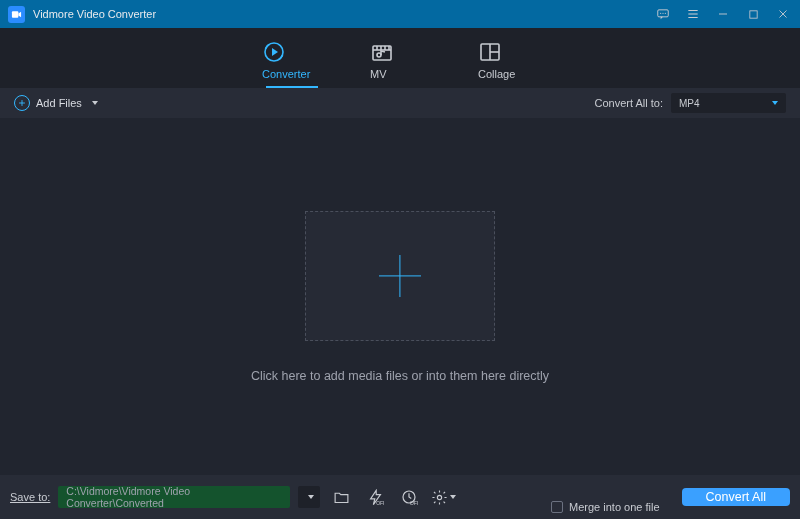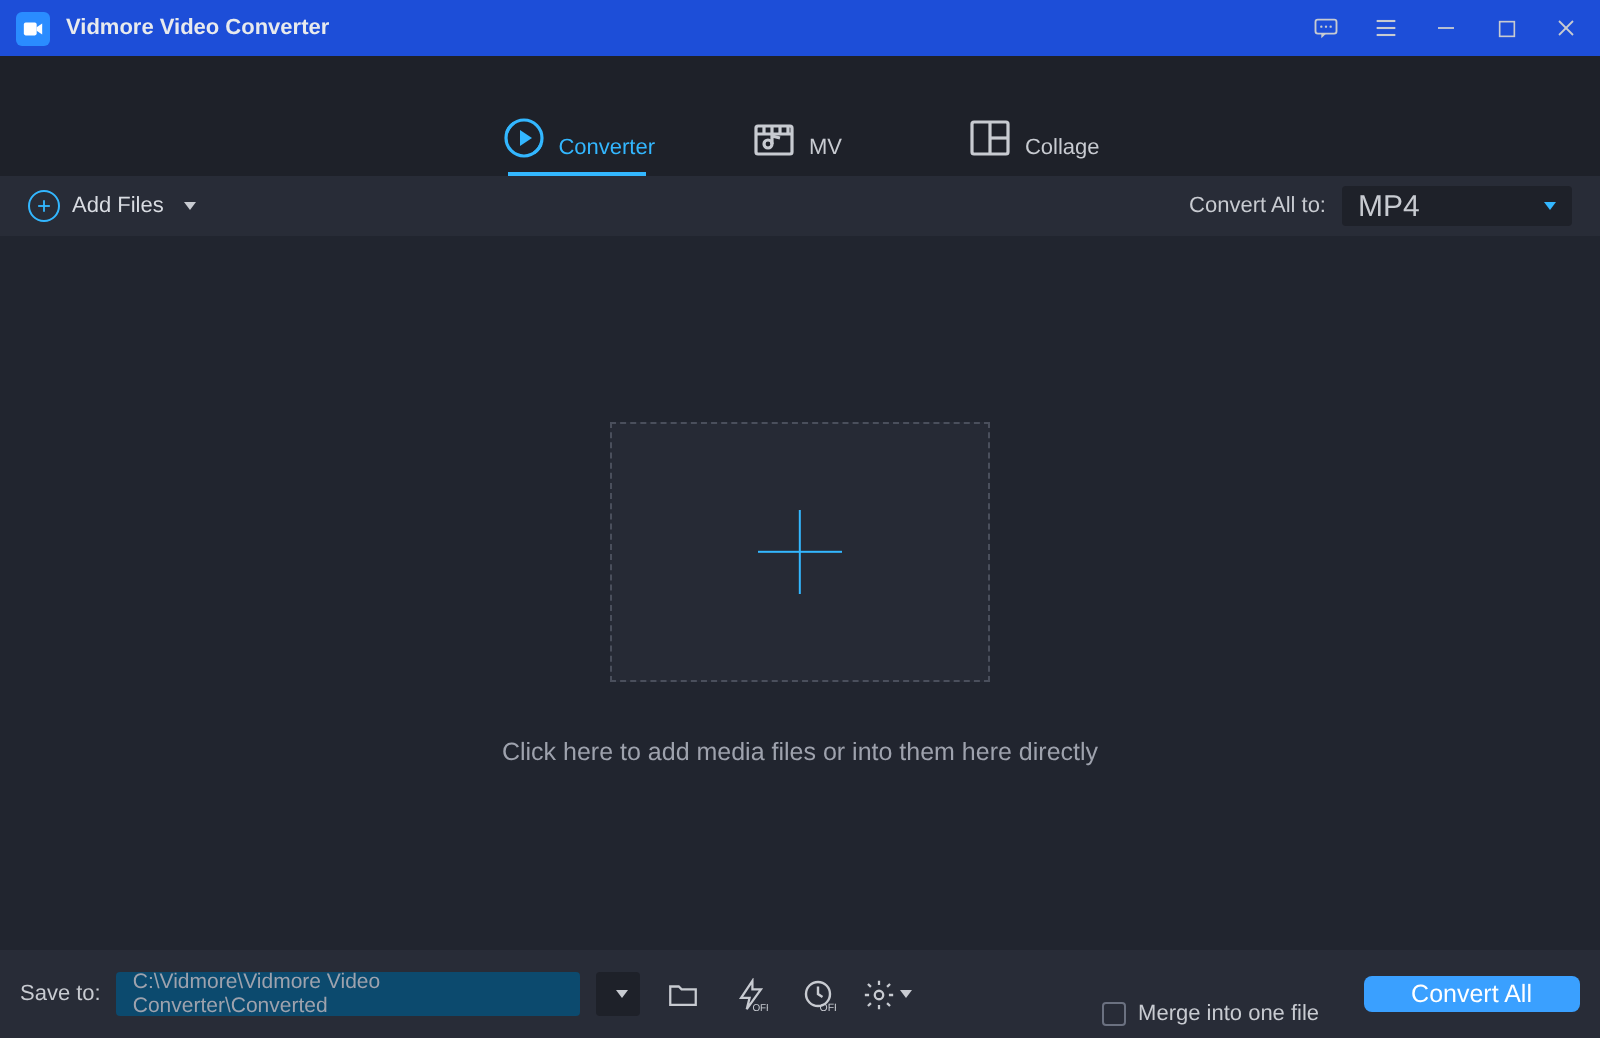--- a/index.html
+++ b/index.html
@@ -1,55 +1,55 @@
 <!DOCTYPE html>
 <html><head>
 <meta charset="utf-8">
 <style>
   * { box-sizing: border-box; margin: 0; padding: 0; }
   html, body { width: 800px; height: 519px; overflow: hidden; font-family: "Segoe UI", Arial, sans-serif; background:#1e2129; }
   .window { width:800px; height:519px; background:#1e2129; display:flex; flex-direction:column; color:#c8cbd1; }
   
-  .titlebar { height:28px; display:flex; align-items:center; padding:0 10px 0 8px; background:#1d4ed8;font-weight:bold; }
+  .titlebar { height:28px; display:flex; align-items:center; padding:0 10px 0 8px; background:#0369a1; }
   .logo { width:17px; height:17px; border-radius:3px; background:#2a8cff; display:flex; align-items:center; justify-content:center; margin-right:8px; }
   .logo svg { display:block; }
   .title-text { font-size:11px; color:#e8eaed; flex:0 0 auto; }
   .title-spacer { flex:1; }
   .title-icons { display:flex; align-items:center; gap:16px; }
   .title-icons .ticon { width:14px; height:14px; display:flex; align-items:center; justify-content:center; cursor:pointer; color:#c8cbd1; }
   .title-icons .ticon svg { stroke:#c8cbd1; }
   
   .primary-nav { display:flex; justify-content:center; align-items:flex-end; height:60px; gap:48px; background:#1e2129; }
-  .nav-item { display:flex; flex-direction:row; align-items:flex-end; gap:5px; font-size:11px; color:#c8cbd1; cursor:pointer; position:relative; padding-bottom:8px; min-width:60px; }
+  .nav-item { display:flex; flex-direction:column; align-items:flex-start; gap:5px; font-size:11px; color:#c8cbd1; cursor:pointer; position:relative; padding-bottom:8px; min-width:60px; }
   .nav-item.active { color:#33b7ff; }
   .nav-item .nav-icon { height:22px; display:flex; align-items:center; justify-content:center; }
   .nav-item.active::after { content:""; position:absolute; left:4px; right:4px; bottom:0; height:2px; background:#33b7ff; }
   
   .sec-bar { height:30px; background:#282c37; display:flex; align-items:center; padding:0 14px; font-size:11px; color:#c8cbd1; position:relative; }
   .add-files { display:flex; align-items:center; gap:6px; cursor:pointer; color:#d9dce2;text-align:right; }
   .plus-circle { width:16px; height:16px; border:1.5px solid #33b7ff; border-radius:50%; display:flex; align-items:center; justify-content:center; color:#33b7ff; font-size:12px; line-height:0; }
   .caret { width:0; height:0; border-left:3.5px solid transparent; border-right:3.5px solid transparent; border-top:4px solid #c8cbd1; margin-left:4px; }
   .mode-toggle { position:absolute; left:50%; transform:translateX(-50%); display:flex; gap:4px; align-items:center; }
   .mode-btn { padding:3px 14px; border-radius:10px; font-size:10.5px; color:#8f939e; cursor:pointer; }
   .mode-btn.active { background:#3c4150; color:#e8eaed; }
   .convert-to { margin-left:auto; display:flex; align-items:center; gap:8px; }
-  .format-select { background:#1e2129; border:none; width:115px; height:20px; display:flex; align-items:center; justify-content:space-between; padding:0 8px; font-size:15px; color:#c8cbd1; cursor:pointer; border-radius:2px; }
+  .format-select { background:#1e2129; border:none; width:115px; height:20px; display:flex; align-items:center; justify-content:space-between; padding:0 8px; font-size:10px; color:#c8cbd1; cursor:pointer; border-radius:2px; }
   .format-select .caret { border-top-color:#33b7ff; }
   
   .main { flex:1; background:#21252f; display:flex; flex-direction:column; align-items:center; justify-content:center; }
   .dropzone { width:190px; height:130px; border:1px dashed #4a4f5c; display:flex; align-items:center; justify-content:center; cursor:pointer; background:#262a35; }
   .bigplus { position:relative; width:42px; height:42px; }
   .bigplus::before, .bigplus::after { content:""; position:absolute; background:#33b7ff; }
   .bigplus::before { left:50%; top:0; width:1.2px; height:100%; transform:translateX(-50%); }
   .bigplus::after { top:50%; left:0; height:1.2px; width:100%; transform:translateY(-50%); }
   .drop-text { margin-top:28px; font-size:12.5px; color:#9ea2ad; }
   
   .bottom { height:44px; background:#282c37; display:flex; align-items:center; padding:0 10px; font-size:11px; color:#c8cbd1; gap:8px; }
-  .save-to-label { white-space:nowrap; }
-  .path-field { background:#0c4a6e; height:22px; width:232px; display:flex; align-items:center; padding:0 8px; color:#9ea2ad; font-size:10.5px; border-radius:2px; }
+  .save-to-label { white-space:nowrap;text-decoration:underline; }
+  .path-field { background:#14532d; height:22px; width:232px; display:flex; align-items:center; padding:0 8px; color:#9ea2ad; font-size:10.5px; border-radius:2px; }
   .path-caret-btn { width:22px; height:22px; background:#1e2129; display:flex; align-items:center; justify-content:center; cursor:pointer; border-radius:2px; }
   .bottom-icon { width:26px; height:22px; display:flex; align-items:center; justify-content:center; cursor:pointer; }
   .bottom-icon svg { display:block; }
   .bottom-spacer { flex:1; }
   .merge { display:flex; align-items:center; gap:6px; cursor:pointer;margin-top:20px; }
   .checkbox { width:12px; height:12px; border:1px solid #6b7180; border-radius:2px; }
   .convert-all-btn { background:#3aa0ff; color:#fff; border:none; height:18px; padding:0 24px; border-radius:4px; font-size:12.5px; cursor:pointer; margin-left:14px; }
 </style>
 </head>
 <body>

